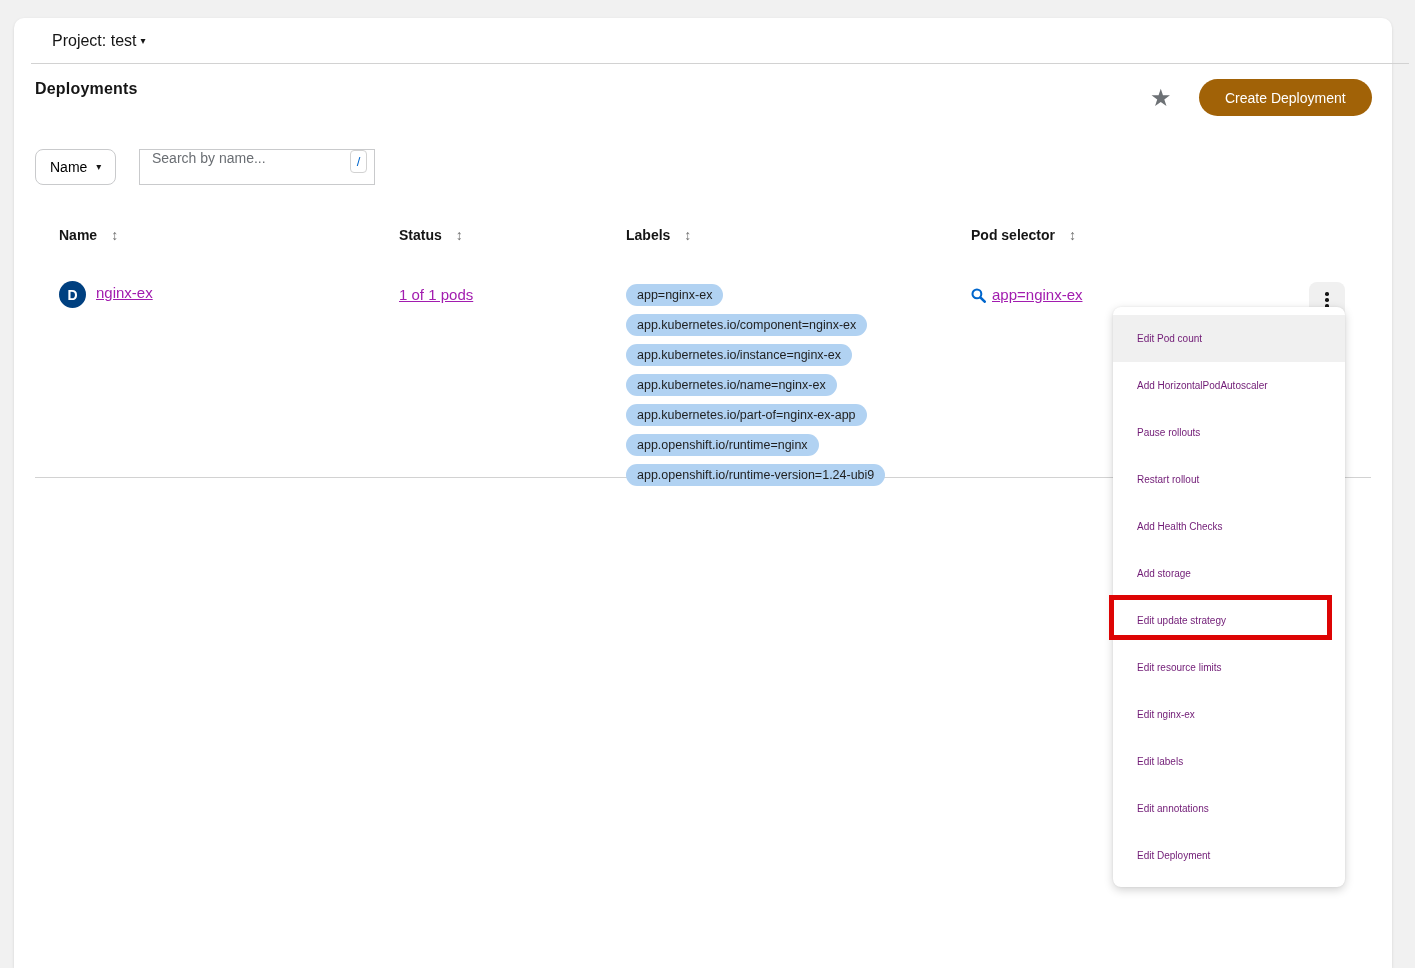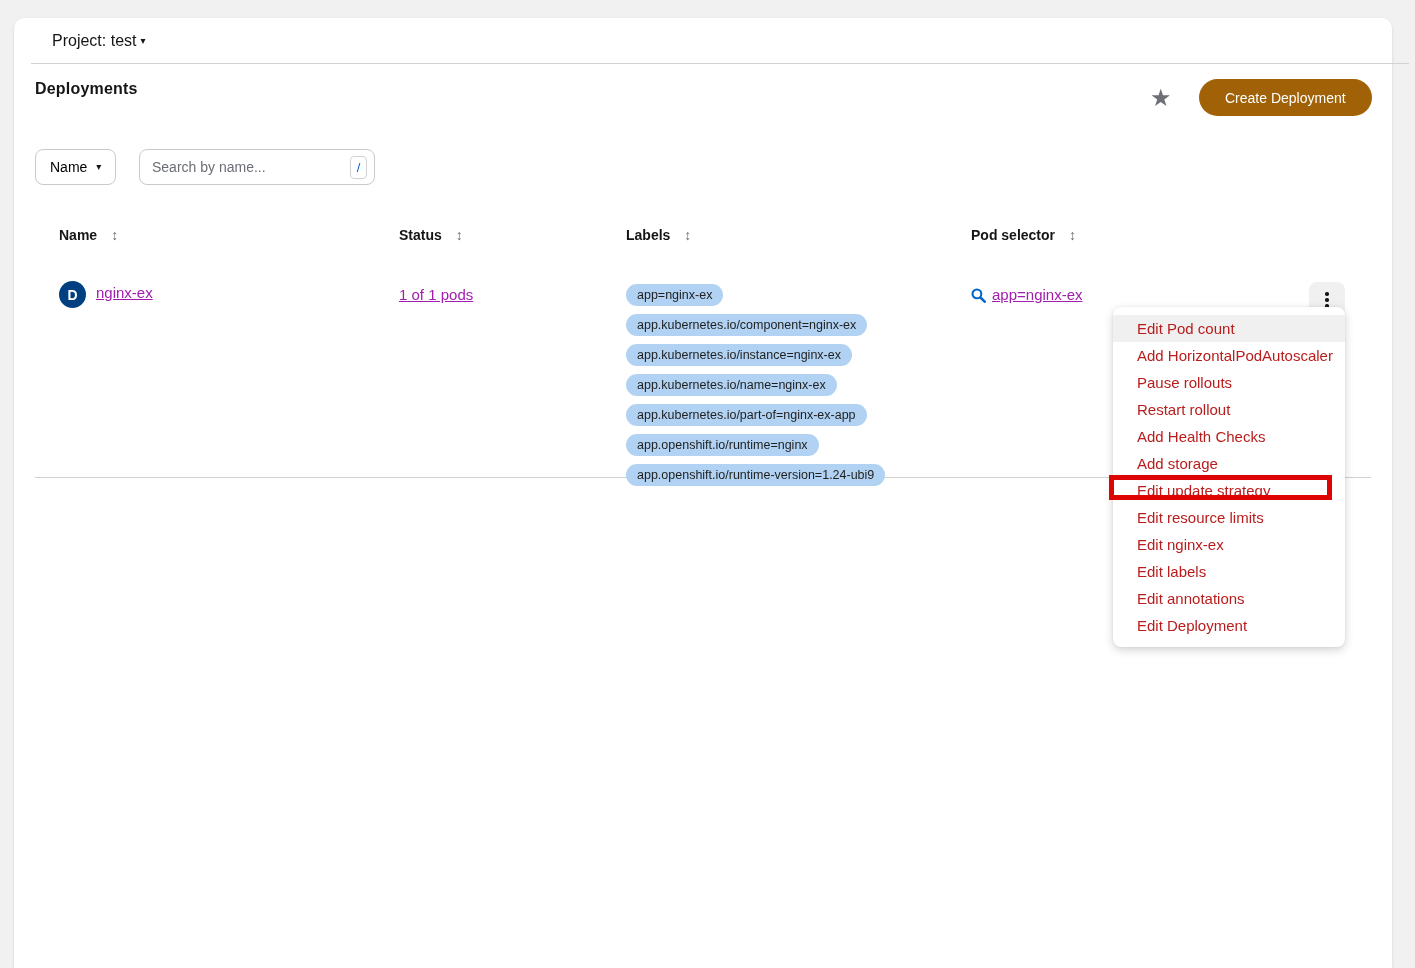--- a/index.html
+++ b/index.html
@@ -31,22 +31,22 @@
   }
 
   
   .filter-btn {
     position:absolute; left:21px; top:131px; height:36px; padding:0 14px;
     background:#fff; border:1px solid #c9cacc; border-radius:8px;
     font-size:14px; font-family:inherit; display:flex; align-items:center; gap:9px; cursor:pointer;
   }
   .search-wrap {
     position:absolute; left:125px; top:131px; width:236px; height:36px;
-    border:1px solid #c9cacc; border-radius:8px; background:#fff;
-    display:flex; align-items:center; padding:0 7px 0 12px;
+    border:1px solid #c9cacc; border-radius:0; background:#fff;
+    display:flex; align-items:flex-start; padding:0 7px 0 12px;
   }
   .search-wrap input {
     flex:1; border:none; outline:none; font-size:14px; font-family:inherit; color:#151515; background:transparent; min-width:0;
   }
   .search-wrap input::placeholder { color:#6a6e73; }
   .slash-badge {
     width:17px; height:23px; border:1px solid #d2d2d2; border-radius:4px;
     color:#0066cc; font-size:13px; display:flex; align-items:center; justify-content:center; flex:0 0 auto;
   }
 
@@ -83,22 +83,22 @@
   .kebab-btn i { width:3.5px; height:3.5px; border-radius:50%; background:#151515; }
 
   
   .menu {
     position:absolute; left:1099px; top:289px; width:232px;
     background:#fff; border-radius:8px; padding:8px 0;
     box-shadow:0 3px 10px rgba(0,0,0,0.18), 0 0 2px rgba(0,0,0,0.08);
     z-index:10;
   }
   .menu-item {
-    height:27px; display:flex; align-items:center; padding-left:24px;
-    font-size:15px; color:#b91c1c; cursor:pointer; position:relative; white-space:nowrap;
+    height:47px; display:flex; align-items:center; padding-left:24px;
+    font-size:10px; color:#701a75; cursor:pointer; position:relative; white-space:nowrap;
   }
   .menu-item.hl { background:#f0f0f0; }
   .annotation-box {
     position:absolute; left:-4px; right:13px; top:-2px; bottom:4px;
     border:5px solid #dd0404; pointer-events:none; z-index:11;
   }
 </style>
 </head>
 <body>
 

